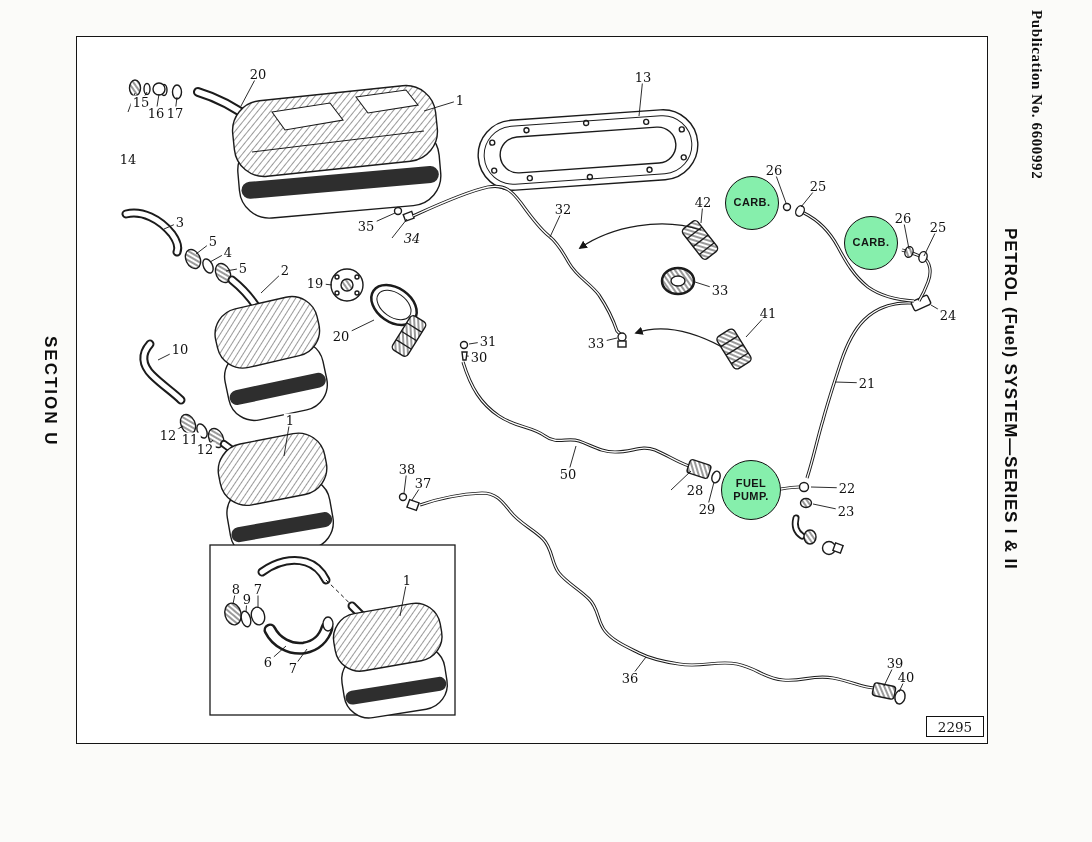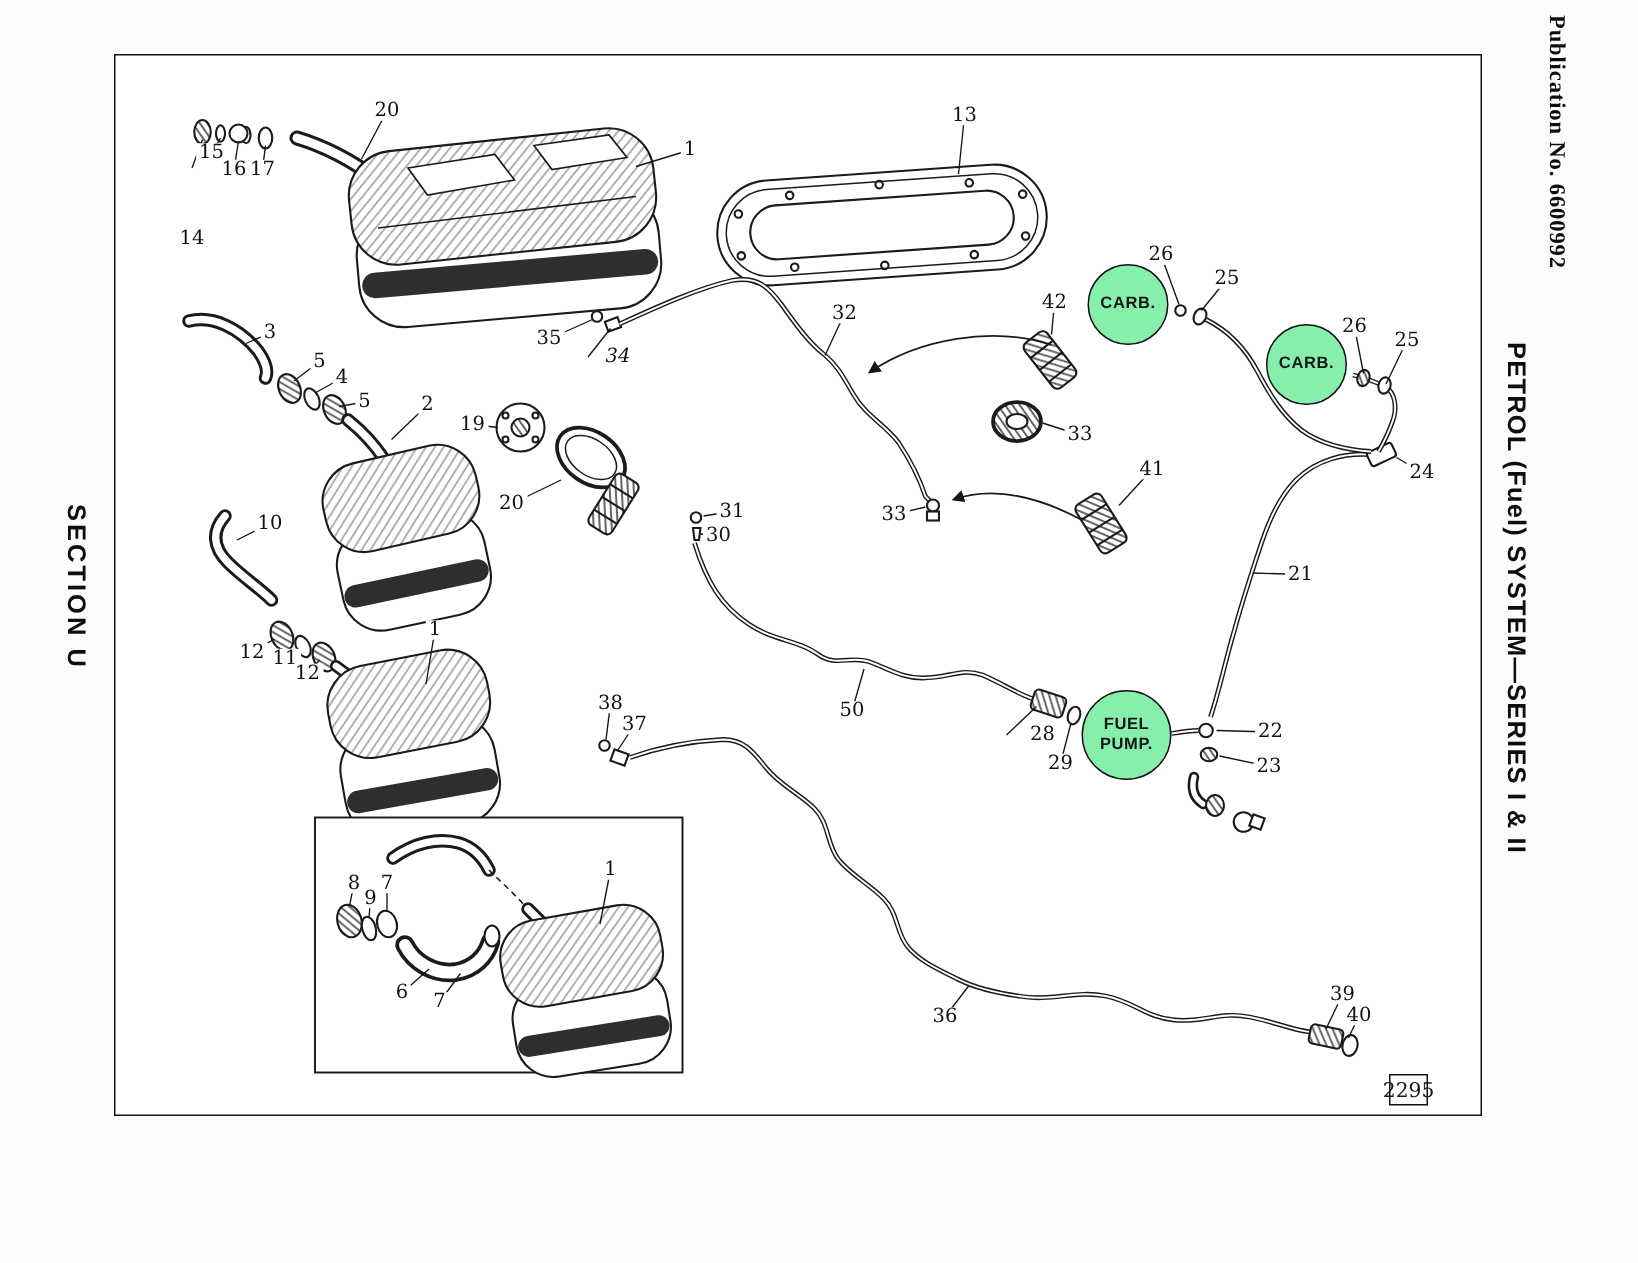--- a/index.html
+++ b/index.html
@@ -13,21 +13,21 @@
   #callouts { position:absolute; inset:0; z-index:3; }
   .callout { position:absolute; transform:translate(-50%,-50%); font-family:"DejaVu Serif", serif;
              font-size:13px; line-height:1; background:#fff; padding:0 2px; color:#111; }
   .comp-circle { position:absolute; border:1.6px solid #111; border-radius:50%; background:#86efac;
                  display:flex; flex-direction:column; align-items:center; justify-content:center;
                  font-weight:bold; font-size:11px; letter-spacing:0.4px; line-height:1.2; text-align:center; }
   .vtext { position:absolute; writing-mode:vertical-rl; white-space:nowrap; color:#0d0d0d; z-index:4; }
   .publication { left:1028px; top:10px; font-family:"Liberation Serif", serif; font-weight:bold; font-size:15px; letter-spacing:0.6px; }
   .side-title { left:1000px; top:228px; font-weight:bold; font-size:17px; letter-spacing:0.8px; }
   .section-label { left:40px; top:336px; font-weight:bold; font-size:17px; letter-spacing:2px; }
-  .figure-box { position:absolute; left:926px; top:716px; width:26px; height:21px; border:1.3px solid #111;
+  .figure-box { position:absolute; left:926px; top:716px; width:58px; height:21px; border:1.3px solid #111;
                 background:#fff; font-family:"DejaVu Serif", serif; font-size:13.5px; display:flex;
                 align-items:center; justify-content:center; z-index:4; }
 </style>
 </head>
 <body>
 
 <div class="page">
 
   <div class="frame"></div>
 

